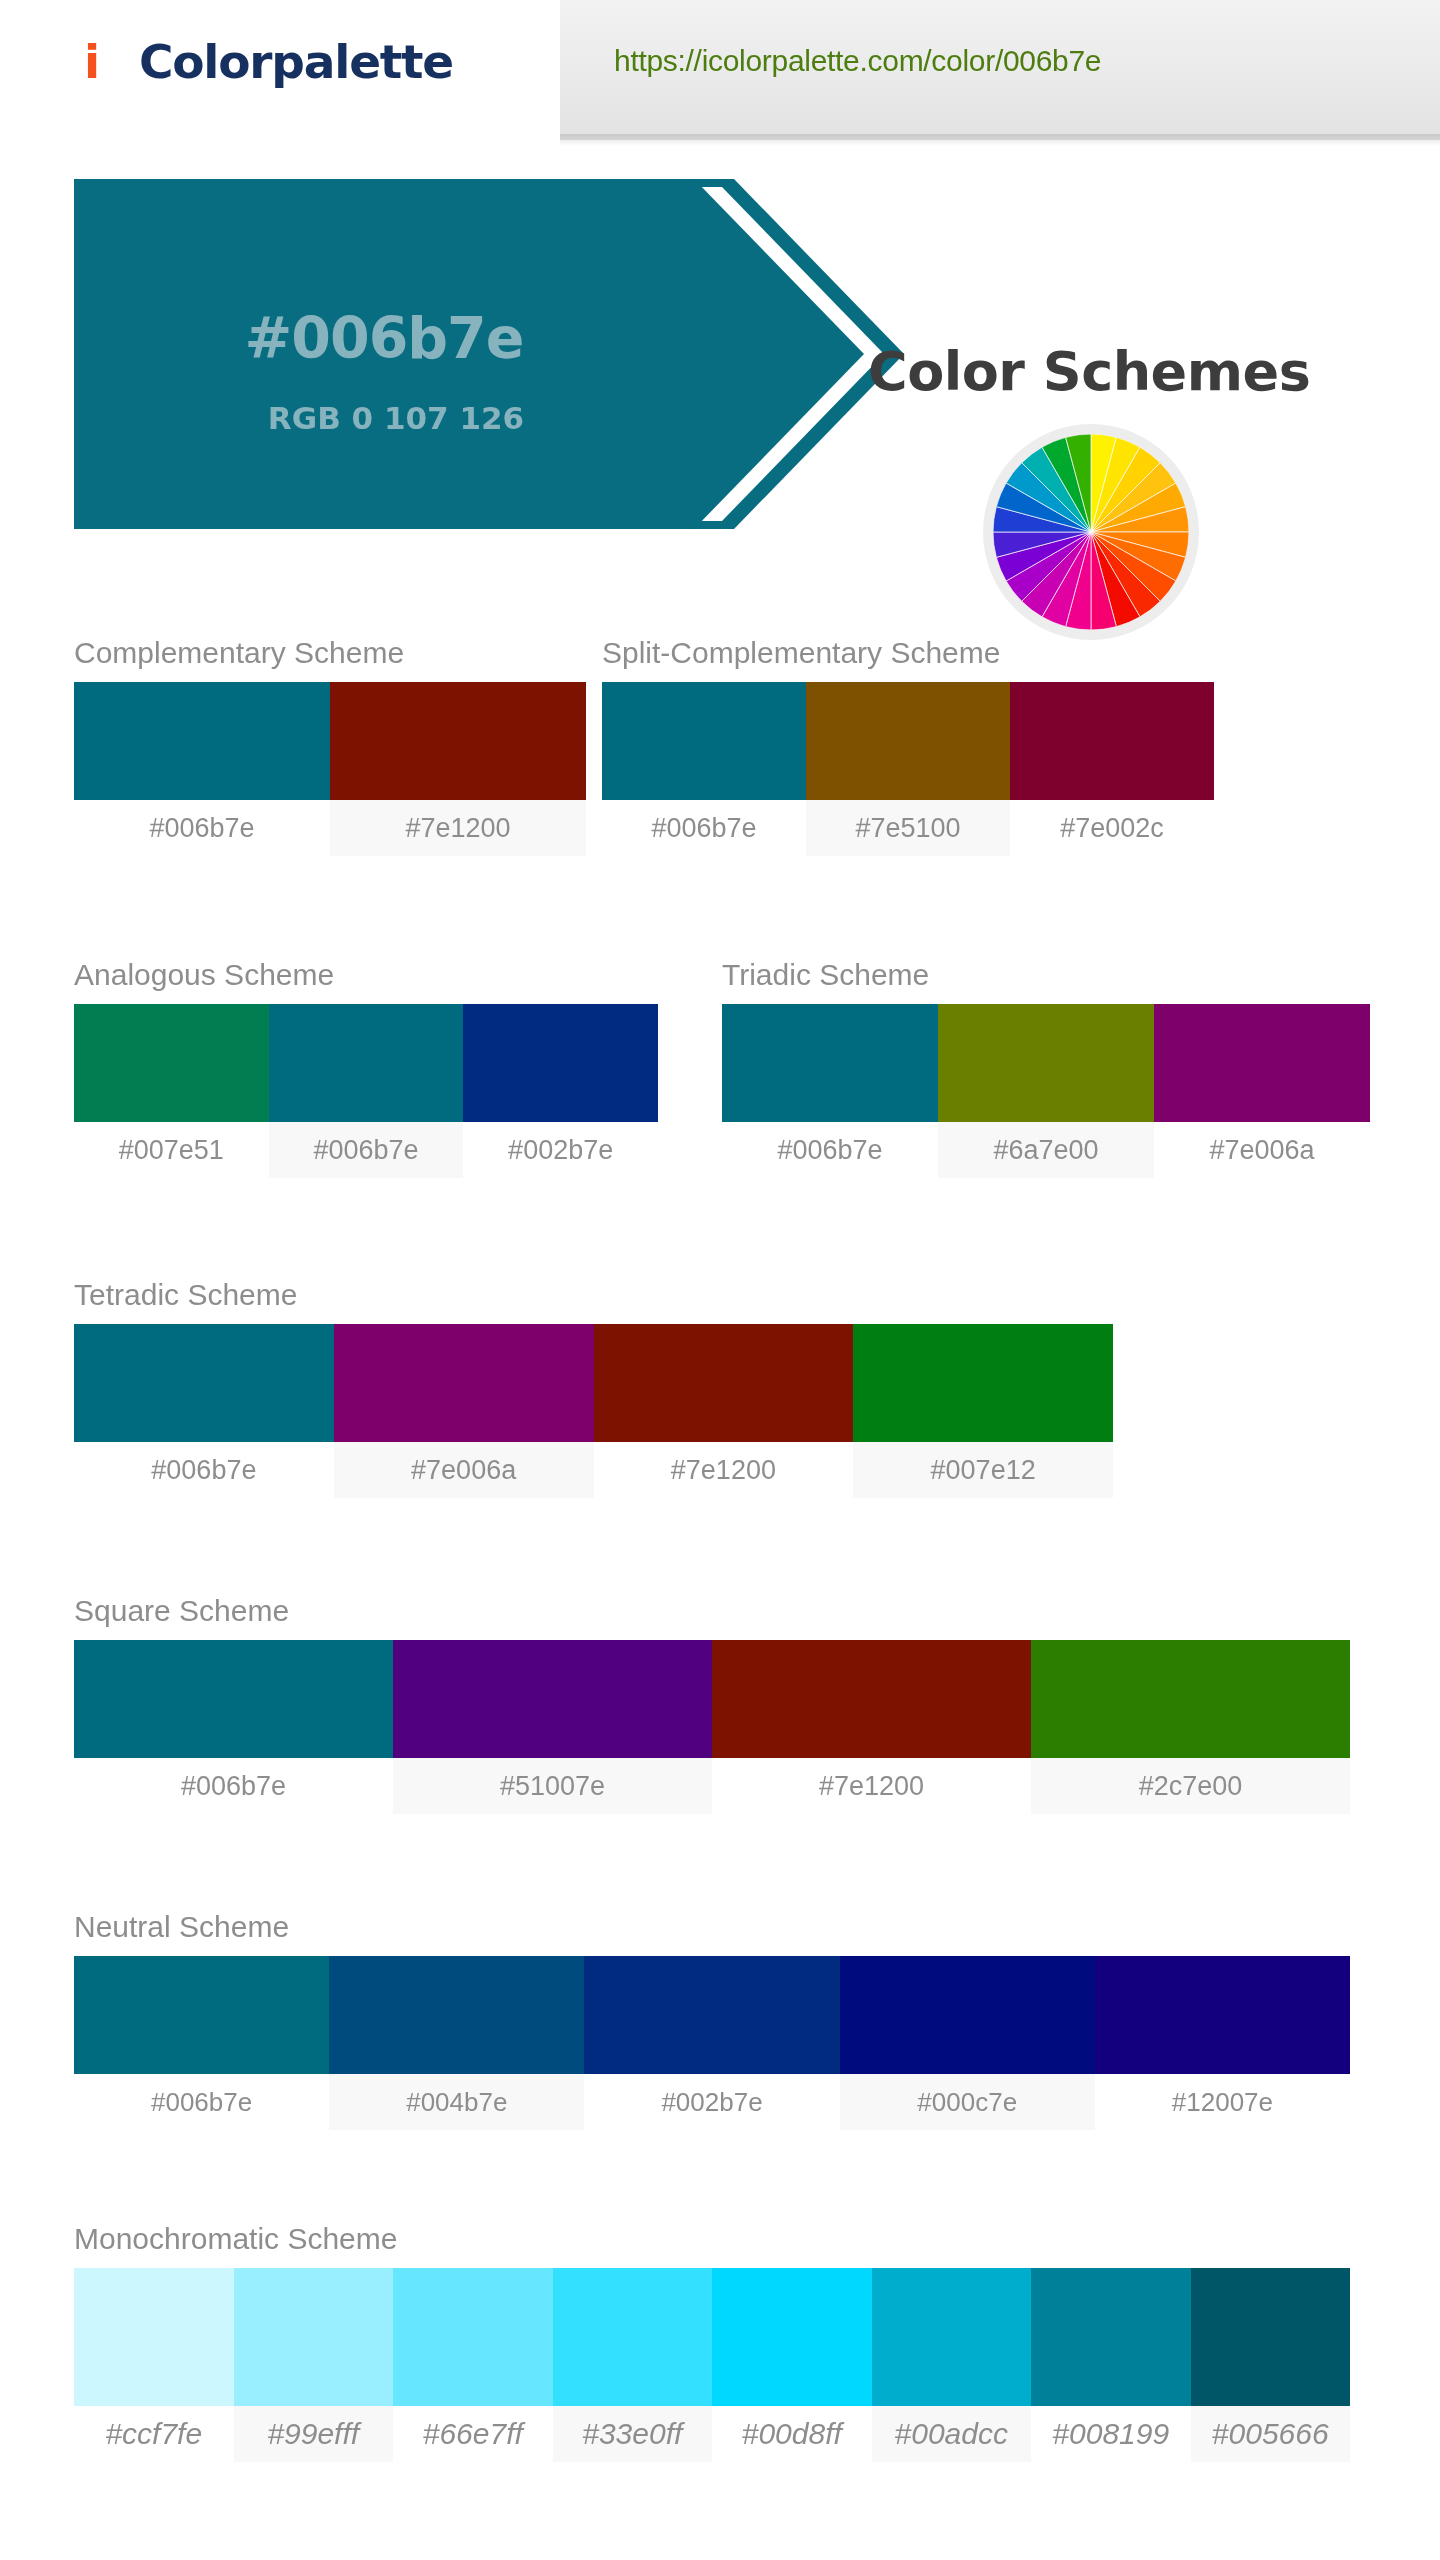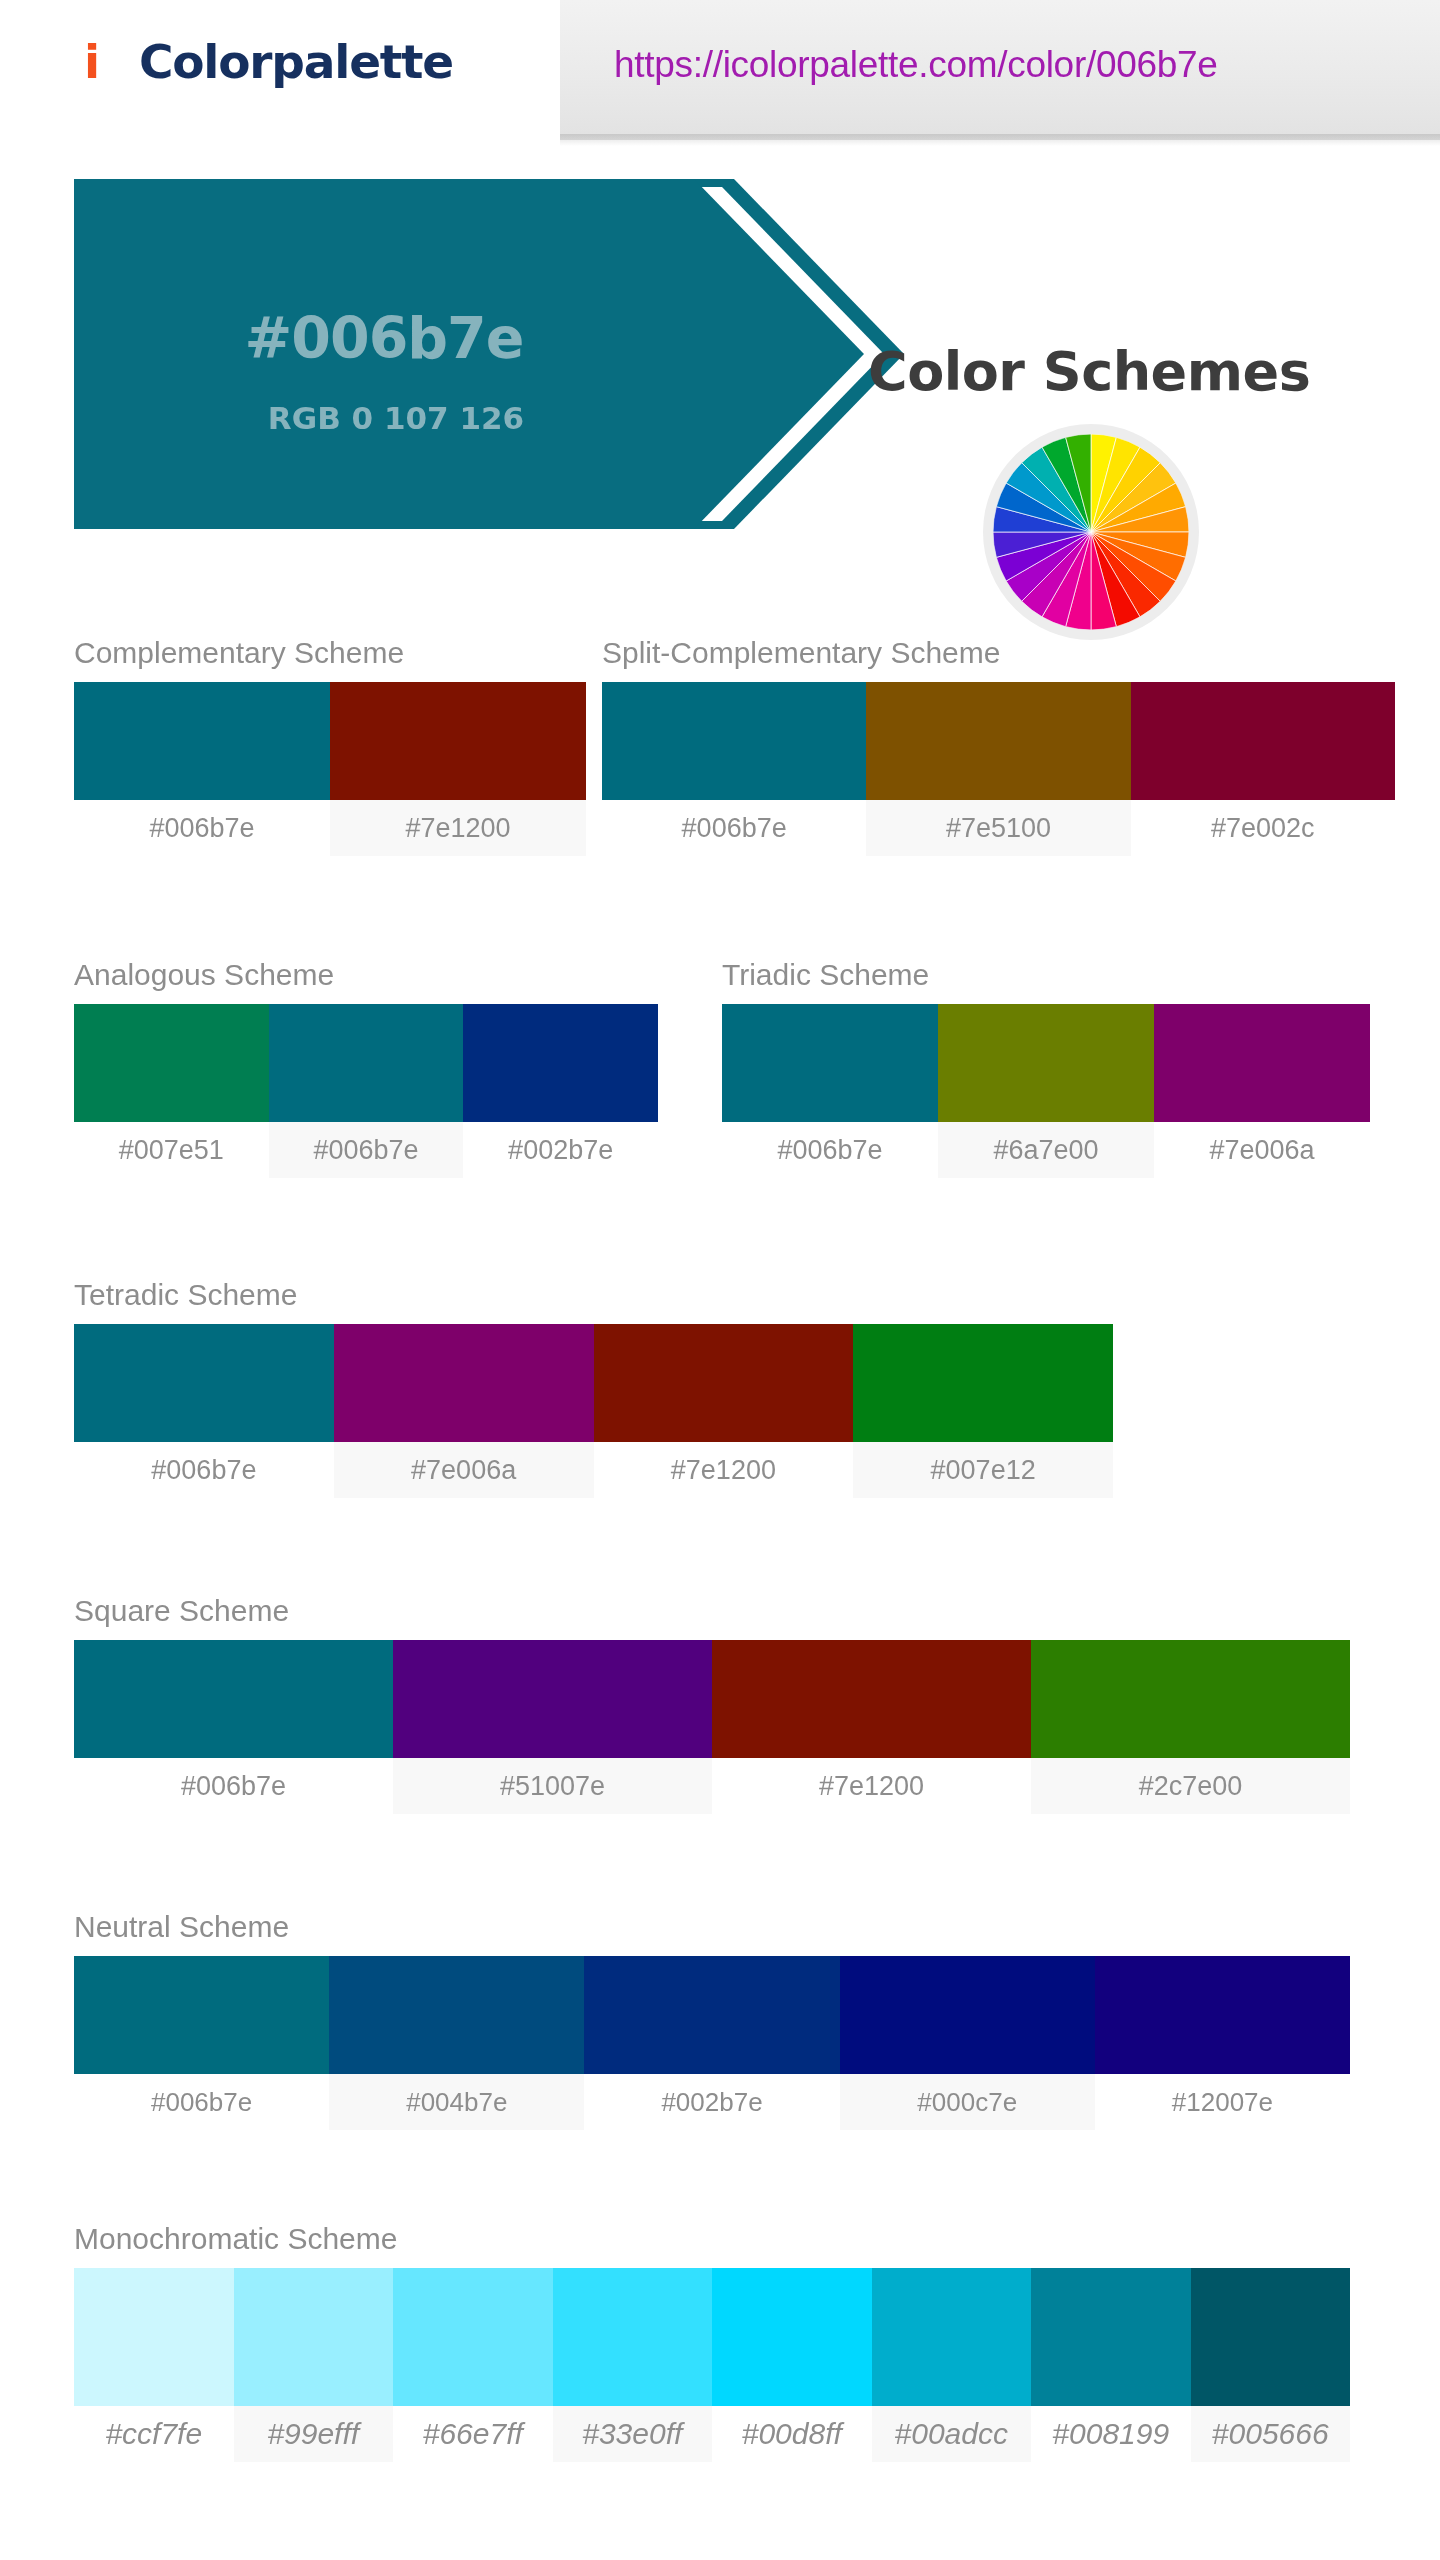--- a/index.html
+++ b/index.html
@@ -25,21 +25,21 @@
   .logo {
     position:absolute; left:84px; top:34px;
     font-size:47px; font-weight:bold; letter-spacing:-1.2px;
     font-family:"DejaVu Sans", sans-serif;
     white-space:nowrap;
   }
   .logo .i { color:#f4511e; }
   .logo .rest { color:#16305f;margin-left:40px; }
   .header-url {
     position:absolute; left:614px; top:44px;
-    font-size:37px; color:#a21caf; font-weight:300;
+    font-size:30px; color:#4d7c0f; font-weight:300;
     font-family:"Liberation Sans", sans-serif;
     letter-spacing:-0.3px; white-space:nowrap;
   }
 
   
   .hero { position:absolute; left:0; top:150px; width:1440px; height:400px; }
   .hero-arrow-outline {
     position:absolute; left:74px; top:29px; width:830px; height:350px;
     background:#086d80;
     clip-path:polygon(0 0, 660px 0, 830px 175px, 660px 350px, 0 350px);
@@ -93,21 +93,21 @@
     height:56px; line-height:56px; text-align:center;
     font-family:"Liberation Sans", sans-serif;
     font-size:27px; color:#8d8d8d; font-weight:300;
     white-space:nowrap;
   }
   .swatch-col:nth-child(even) .swatch-label { background:#f8f8f8; }
   .swatch-col:nth-child(odd)  .swatch-label { background:#ffffff; }
 
   
   #sec-complementary       { left:74px;  top:636px;  width:512px; }
-  #sec-split-complementary { left:602px; top:636px;  width:793px; }
+  #sec-split-complementary { left:602px; top:636px;  width:612px; }
   #sec-analogous           { left:74px;  top:958px;  width:584px; }
   #sec-triadic             { left:722px; top:958px;  width:648px; }
   #sec-tetradic            { left:74px;  top:1278px; width:1039px; }
   #sec-square              { left:74px;  top:1594px; width:1276px; }
   #sec-neutral             { left:74px;  top:1910px; width:1276px; }
   #sec-monochromatic       { left:74px;  top:2222px; width:1276px; }
 
   #sec-monochromatic .swatch-block { height:138px; }
   #sec-monochromatic .swatch-label { font-size:30px;font-style:italic; }
   #sec-neutral .swatch-label { font-size:26px; }

